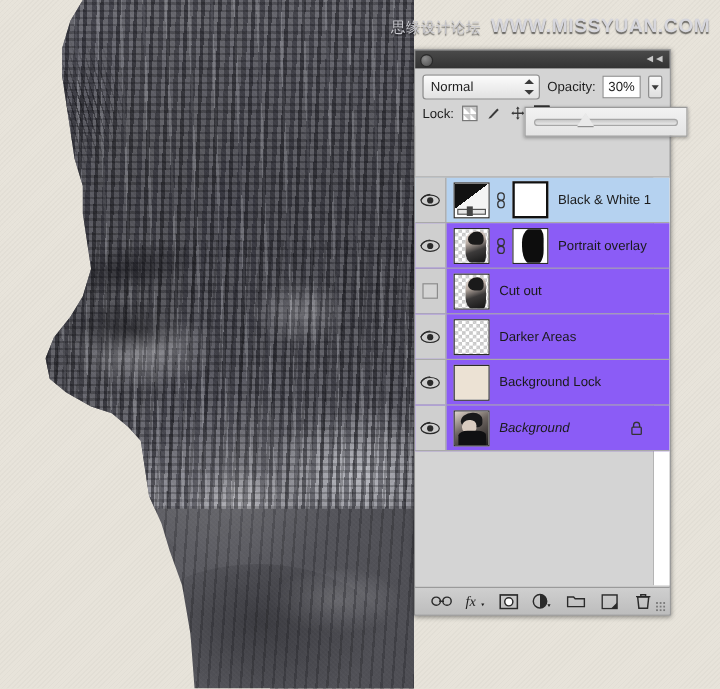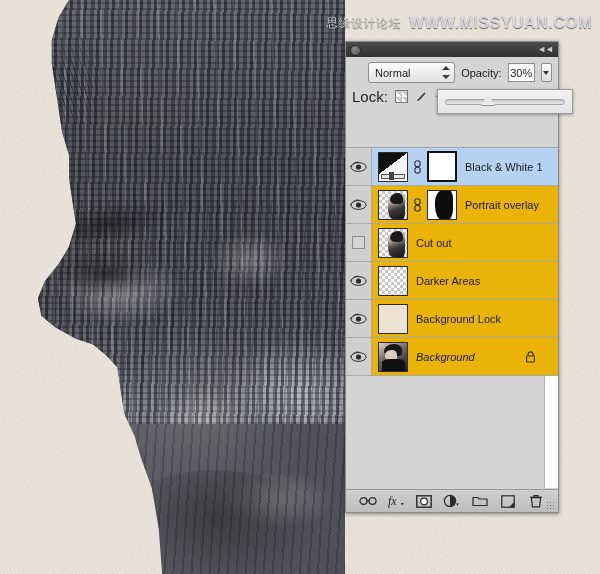--- a/index.html
+++ b/index.html
@@ -112,56 +112,56 @@
   .tab{padding:0 8px;display:flex;align-items:center;font-size:10.5px;font-weight:bold;
     letter-spacing:.6px;color:#2a2a2a;background:linear-gradient(180deg,#e2e2e2,#d2d2d2);
     border-right:1px solid #8d8d8d;}
   .panel-menu{position:absolute;right:4px;top:4px;display:flex;align-items:center;gap:1px;color:#333;}
   .pm-tri{width:0;height:0;border-left:3px solid transparent;border-right:3px solid transparent;border-top:4px solid #333;}
   .pm-lines{display:inline-block;width:9px;}
   .pm-lines i{display:block;height:1px;background:#333;margin-bottom:2px;}
 
   .controls{padding:5px 6px 3px 6px;display:flex;align-items:center;gap:6px;background:#d4d4d4;}
   .blendmode{position:relative;width:104px;height:19px;border:1px solid #8e8e8e;border-radius:3px;
-    background:linear-gradient(180deg,#fbfbfb,#e2e2e2);display:flex;align-items:center;padding:0 6px;font-size:11px;margin-left:16px;}
+    background:linear-gradient(180deg,#fbfbfb,#e2e2e2);display:flex;align-items:center;padding:0 6px;font-size:11px;}
   .spin{position:absolute;right:4px;top:3px;width:9px;height:13px;display:flex;flex-direction:column;
     justify-content:space-between;align-items:center;}
   .spin i{width:0;height:0;border-left:4px solid transparent;border-right:4px solid transparent;}
   .spin i.up{border-bottom:4px solid #3a3a3a;}
   .spin i.dn{border-top:4px solid #3a3a3a;}
   .opacity-label{font-size:11px;color:#1d1d1d;}
   .opacity-field{width:36px;height:17px;border:1px solid #8e8e8e;background:#fff;
     display:flex;align-items:center;justify-content:center;font-size:11px;}
   .opacity-arrow{width:13px;height:17px;border:1px solid #8e8e8e;border-radius:2px;
     background:linear-gradient(180deg,#fafafa,#dedede);display:flex;align-items:center;justify-content:center;}
   .opacity-arrow i{width:0;height:0;border-left:3px solid transparent;border-right:3px solid transparent;border-top:4px solid #3a3a3a;}
 
   .lockrow{padding:2px 6px 4px 6px;display:flex;align-items:center;gap:7px;background:#d4d4d4;position:relative;}
-  .lock-label{font-size:15px;}
+  .lock-label{font-size:11px;}
   .ico{width:13px;height:13px;display:inline-block;}
   .chk-ico{background:
       linear-gradient(45deg,#fff 0 50%, #c9c9c9 50% 100%);
       background-size:6px 6px;border:1px solid #777;box-sizing:border-box;}
   .fill-sq{width:13px;height:13px;background:#2a2a2a;border:1px solid #111;box-sizing:border-box;}
 
   .slider-popup{position:absolute;left:91px;top:47px;width:120px;height:23px;
     background:linear-gradient(180deg,#f2f2f2,#e4e4e4);border:1px solid #9a9a9a;
     box-shadow:0 1px 3px rgba(0,0,0,.35);display:flex;align-items:center;padding:0 7px;z-index:6;}
   .slider-track{position:relative;width:100%;height:6px;border-radius:3px;
     background:linear-gradient(180deg,#c7c7c7,#eaeaea);border:1px solid #a6a6a6;box-sizing:border-box;}
   .slider-thumb{position:absolute;left:28%;top:-6px;width:0;height:0;
     border-left:7px solid transparent;border-right:7px solid transparent;border-bottom:11px solid #e9e9e9;
     filter:drop-shadow(0 1px 0 #8e8e8e);}
 
   .layer-list{position:absolute;left:0;right:0;top:105px;bottom:24px;background:#d4d4d4;
     border-top:1px solid #a8a8a8;overflow:hidden;}
   .scrollcol{position:absolute;right:0;top:0;bottom:0;width:13px;background:#fff;border-left:1px solid #b4b4b4;}
 
   .lrow{display:flex;align-items:center;height:38px;border-bottom:1px solid #a9a9a9;
-    background:#eab308;position:relative;padding-right:13px;box-sizing:border-box;}
+    background:#8b5cf6;position:relative;padding-right:13px;box-sizing:border-box;}
   .lrow.selected{background:#b5d2f0;}
 
   .eyecell{width:25px;height:100%;display:flex;align-items:center;justify-content:center;
     border-right:1px solid #a9a9a9;background:#cfcfcf;}
   .lrow.selected .eyecell{background:#cfcfcf;}
   .eye{width:17px;height:12px;position:relative;}
   .eye svg{display:block;}
   .eyebox{width:13px;height:13px;border:1px solid #8c8c8c;background:#d4d4d4;box-sizing:border-box;}
 
   .thumbs{display:flex;align-items:center;gap:5px;padding-left:6px;}

